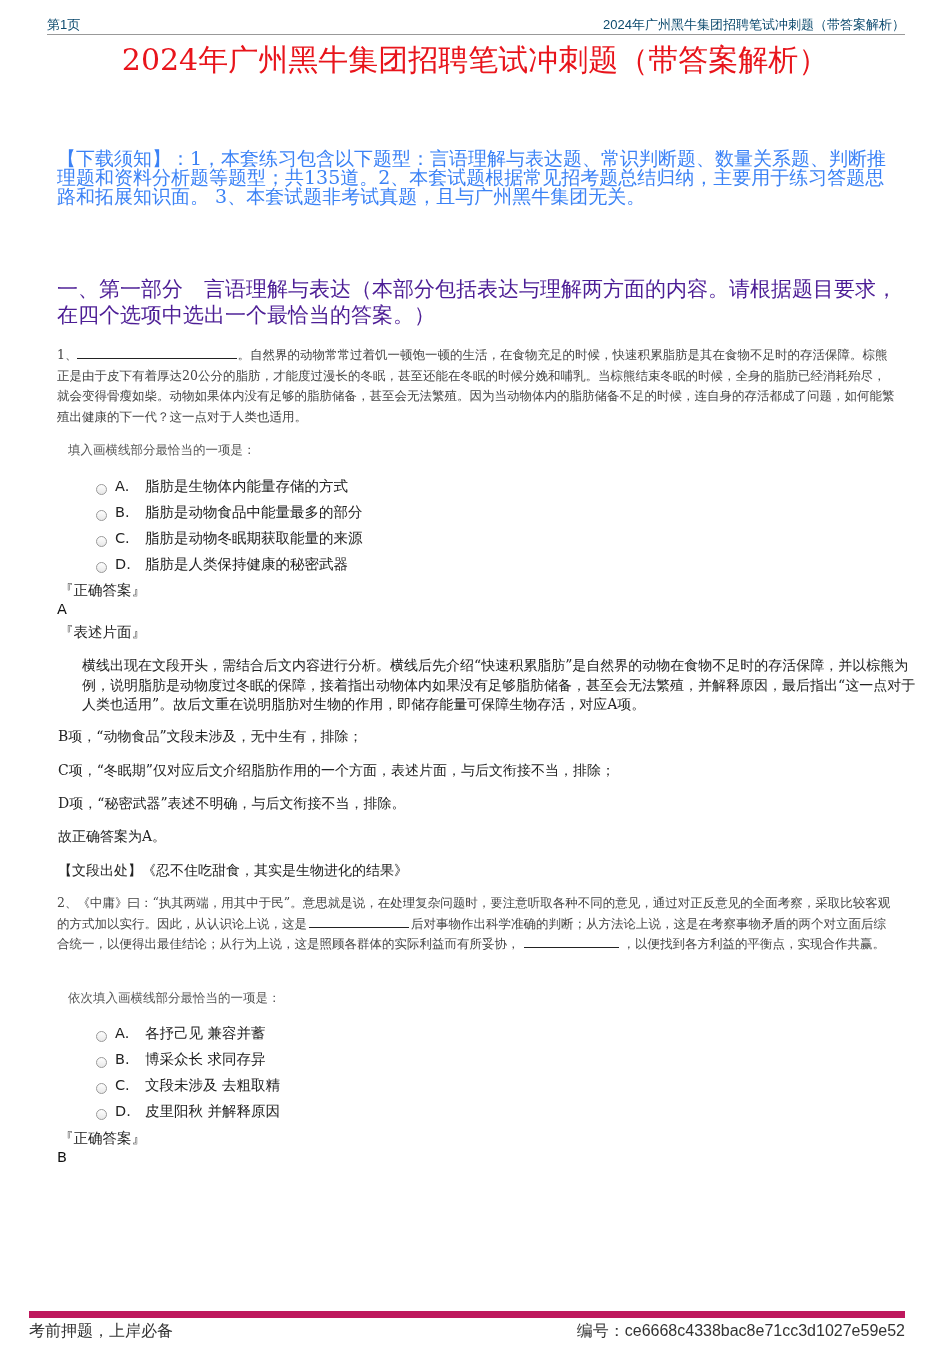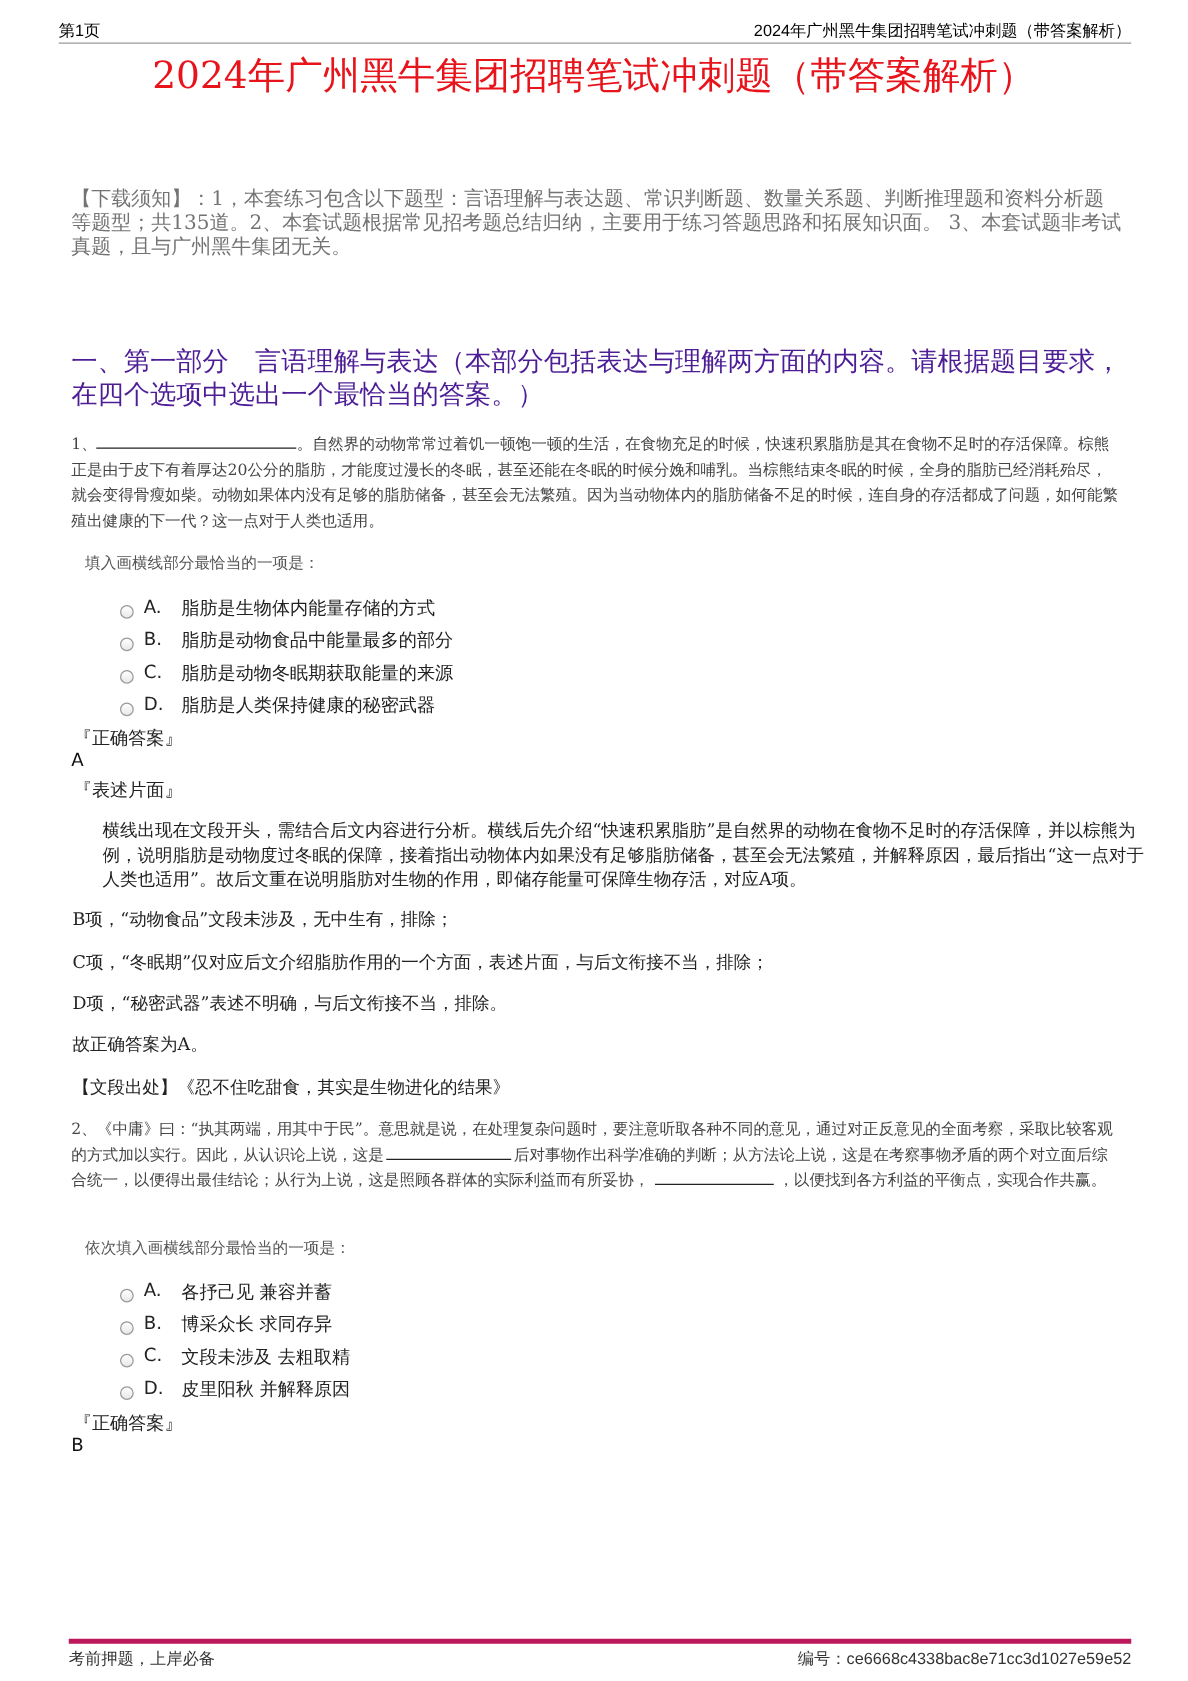--- a/index.html
+++ b/index.html
@@ -1,43 +1,43 @@
 <!DOCTYPE html>
 <html><head>
 <meta charset="utf-8">
 <style>
   html, body { margin: 0; padding: 0; background: #ffffff; }
   body { width: 950px; height: 1345px; position: relative; overflow: hidden;
          font-family: "DejaVu Serif", "Liberation Serif", serif; color: #222; }
   .hdr { position: absolute; left: 47px; right: 45px; top: 14px; height: 20px;
          border-bottom: 1px solid #999; font-family: "Liberation Sans", sans-serif;
-         font-size: 13px; color: #000000; }
+         font-size: 13px; color: #0c4a6e; }
   .hdr .l { position: absolute; left: 0; top: 2px; }
   .hdr .r { position: absolute; right: 0; top: 2px; }
   .title { position: absolute; left: 0; right: 0; top: 40px; text-align: center;
            font-size: 30px; color: #e8141b; font-family: "DejaVu Serif", serif; letter-spacing: 0px; }
-  .notice { position: absolute; left: 57px; width: 840px; top: 149px; font-size: 16px;
-            line-height: 19px; color: #737373; }
+  .notice { position: absolute; left: 57px; width: 840px; top: 149px; font-size: 19px;
+            line-height: 19px; color: #3b82f6; }
   .section { position: absolute; left: 57px; width: 840px; top: 276px; font-size: 21px;
              line-height: 26px; color: #4c1d95; }
   .para { position: absolute; left: 57px; width: 838px; font-size: 12.5px; line-height: 20.5px; color: #444; }
   .blank { display: inline-block; border-bottom: 1px solid #222; height: 12px; vertical-align: baseline; }
   .prompt { position: absolute; left: 68px; font-size: 12.5px; color: #555; }
   .opts { position: absolute; left: 96px; }
   .opt { height: 26px; display: flex; align-items: center; font-size: 14.5px; color: #222;
          font-family: "DejaVu Sans", sans-serif; }
   .radio { width: 9px; height: 9px; border-radius: 50%; border: 1px solid #999;
            background: linear-gradient(#fff, #e8e8e8); margin-right: 8px; margin-top: 6px; }
   .opt .letter { width: 30px; font-family: "DejaVu Sans", sans-serif; }
   .opt .txt { font-family: "DejaVu Serif", serif; }
   .label { position: absolute; left: 59px; font-size: 14.5px; color: #222; }
   .ans { position: absolute; left: 57px; font-size: 14.5px; color: #111; font-family: "DejaVu Sans", sans-serif; }
   .body { position: absolute; left: 58px; width: 840px; font-size: 14px; line-height: 19.5px; color: #222; }
-  .footer { position: absolute; left: 55px; right: 45px; top: 1311px; border-top: 4px solid #be185d;
-            font-family: "Liberation Sans", sans-serif; font-size: 13px; color: #333; height: 22px; }
+  .footer { position: absolute; left: 29px; right: 45px; top: 1311px; border-top: 7px solid #be185d;
+            font-family: "Liberation Sans", sans-serif; font-size: 16px; color: #333; height: 22px; }
   .footer .l { position: absolute; left: 0; top: 3px; }
   .footer .r { position: absolute; right: 0; top: 3px; }
 </style>
 </head>
 <body>
 
 <div class="hdr">
   <span class="l">第1页</span>
   <span class="r">2024年广州黑牛集团招聘笔试冲刺题（带答案解析）</span>
 </div>

